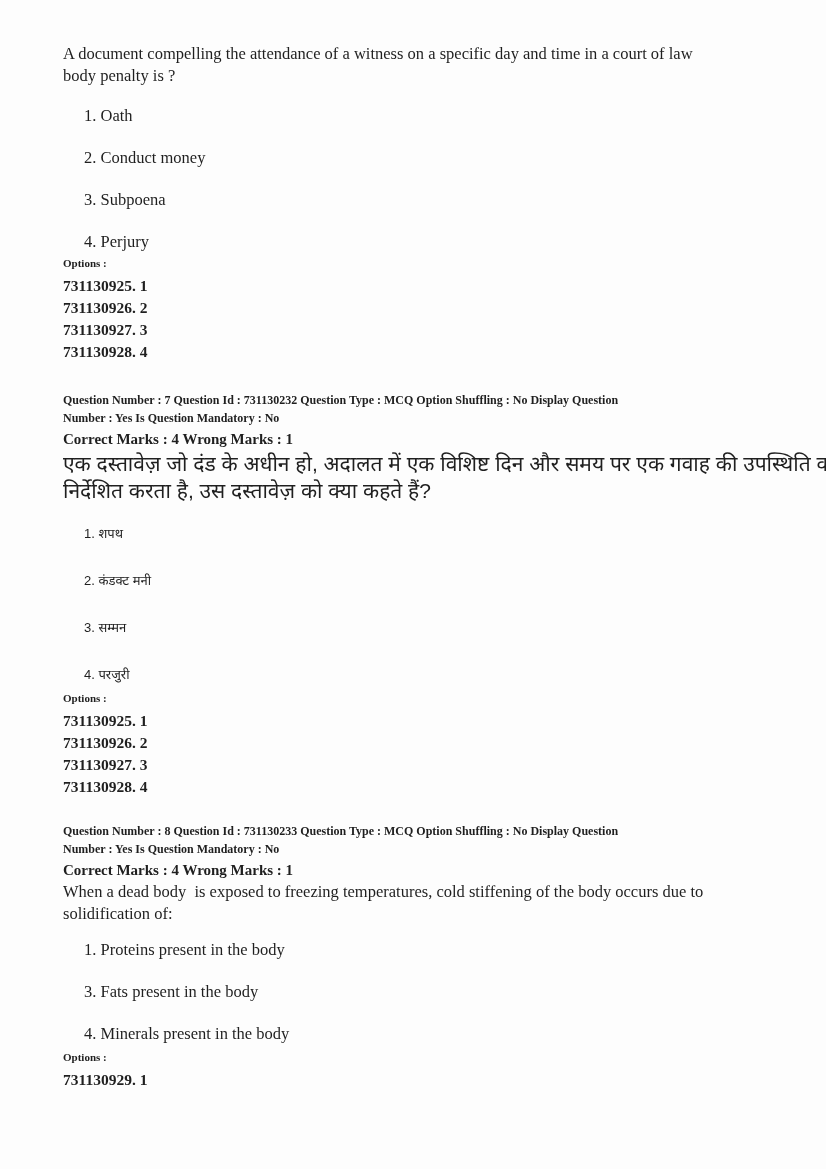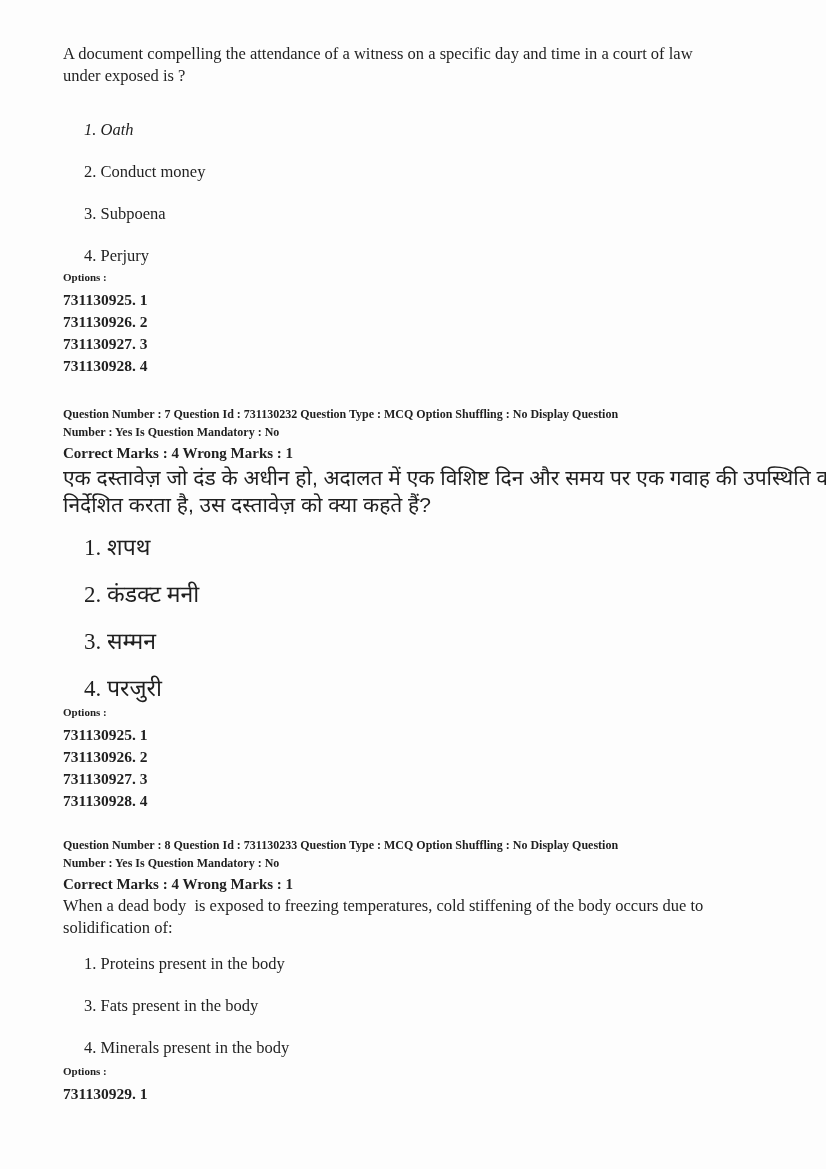--- a/index.html
+++ b/index.html
@@ -26,27 +26,27 @@
     line-height: 27px;
     font-family: "Liberation Sans", "DejaVu Sans", sans-serif;
   }
   .opt-list { margin: 0; padding: 0; }
   .opt-item {
     margin: 25px 0 0 21px;
     font-size: 16.5px;
     line-height: 17px;
     white-space: pre;
   }
-  .opt-list.first-gap-sm .opt-item:first-child { margin-top: 35px; font-style: italic; }
+  .opt-list.first-gap-sm .opt-item:first-child { margin-top: 21px; }
   .opt-list.first-gap-xs .opt-item:first-child { margin-top: 17px; }
   .opt-list.hi .opt-item {
-    font-size: 23px;
+    font-size: 13px;
     line-height: 26px;
     margin-top: 21px;
-    font-family: Liberation Serif, serif;
+    font-family: Liberation Sans, sans-serif;
   }
   .options-label {
     margin: 5px 0 0 0;
     font-weight: bold;
     font-size: 11px;
     line-height: 17px;
   }
   .options-label.tight { margin-top: 2px; }
   .options-label.loose { margin-top: 7px; }
   .opt-id {
@@ -72,21 +72,21 @@
   .section-8 { margin-top: 27px; }
 </style>
 </head>
 <body>
 
 <div class="page">
 
   <section class="question-block">
     <div class="q-text">
       <span class="q-line">A document compelling the attendance of a witness on a specific day and time in a court of law</span>
-      <span class="q-line">under exposed is ?</span>
+      <span class="q-line">body penalty is ?</span>
     </div>
     <div class="opt-list first-gap-sm">
       <p class="opt-item"><span>1.</span> <span>Oath</span></p>
       <p class="opt-item"><span>2.</span> <span>Conduct money</span></p>
       <p class="opt-item"><span>3.</span> <span>Subpoena</span></p>
       <p class="opt-item"><span>4.</span> <span>Perjury</span></p>
     </div>
     <p class="options-label">Options :</p>
     <p class="opt-id">731130925. 1</p>
     <p class="opt-id">731130926. 2</p>

